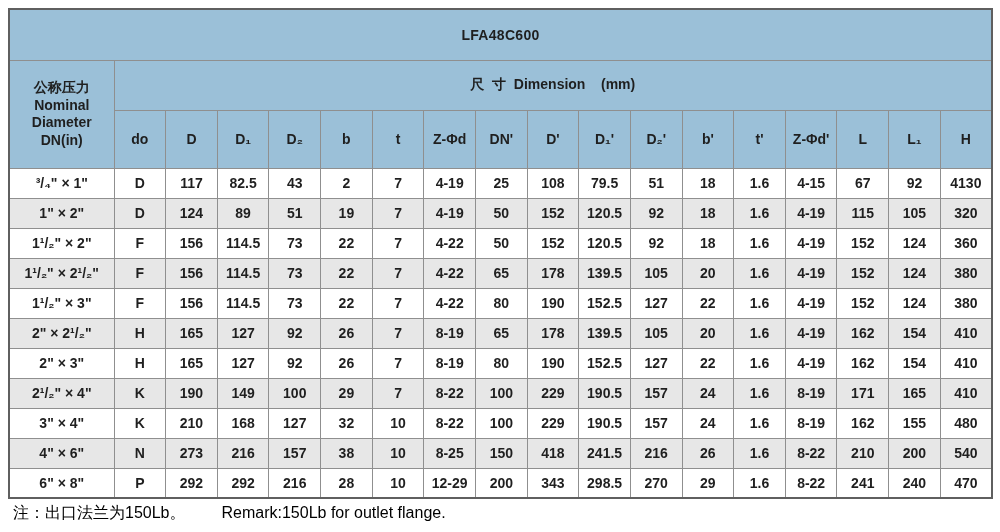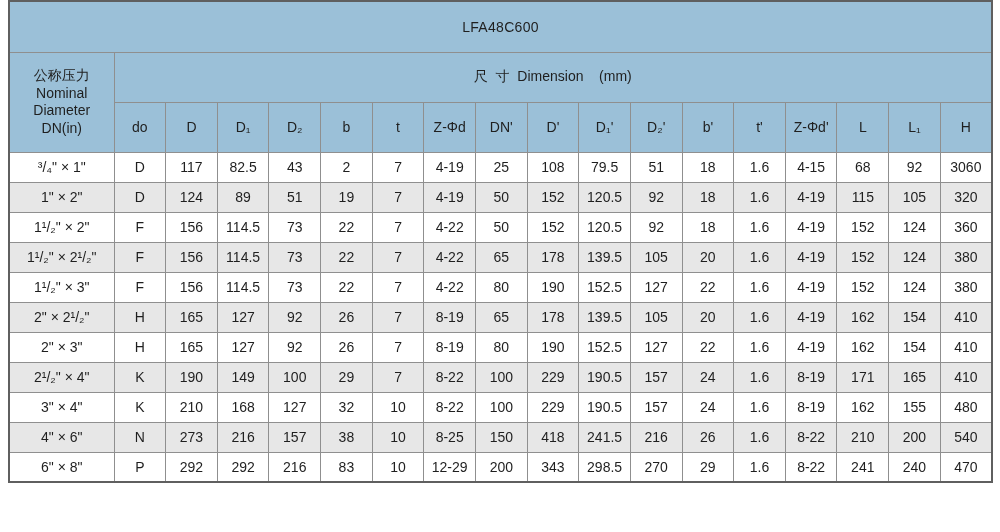--- a/index.html
+++ b/index.html
@@ -18,25 +18,26 @@
   .page{
     position:relative;
     width:1000px;
     height:532px;
     background:#ffffff;
     overflow:hidden;
   }
   table.spec-table{
     position:absolute;
     left:8px;
-    top:0;
+    top:8px;
     width:985px;
     border-collapse:collapse;
     table-layout:fixed;
     color:var(--text);
+    font-weight:bold;
   }
   table.spec-table td{
     border:1px solid var(--border);
     text-align:center;
     vertical-align:middle;
     padding:0;
     font-size:14px;
     overflow:hidden;
   }
   table.spec-table{border:2px solid var(--outer);}
@@ -51,21 +52,21 @@
   tr.dim-row{height:50px;}
   td.dim-cell{
     font-size:15px;
     white-space:pre;
   }
   td.corner-cell{
     font-size:14px;
     line-height:1.25;
     white-space:pre-line;
   }
-  tr.colhead-row{height:50px;}
+  tr.colhead-row{height:58px;}
   tbody#data-rows tr{height:30px;background:#ffffff;}
   tbody#data-rows tr.alt td{background:var(--alt);}
   td.size-cell{font-size:13.5px;}
   .remark{
     position:absolute;
     left:13px;
     top:503px;
     font-size:16px;
     color:#000000;
     white-space:nowrap;
@@ -139,23 +140,23 @@
           <td>2</td>
           <td>7</td>
           <td>4-19</td>
           <td>25</td>
           <td>108</td>
           <td>79.5</td>
           <td>51</td>
           <td>18</td>
           <td>1.6</td>
           <td>4-15</td>
-          <td>68</td>
-          <td>92</td>
-          <td>3060</td>
+          <td>67</td>
+          <td>92</td>
+          <td>4130</td>
         </tr>
         <tr class="alt">
           <td class="size-cell">1" × 2"</td>
           <td>D</td>
           <td>124</td>
           <td>89</td>
           <td>51</td>
           <td>19</td>
           <td>7</td>
           <td>4-19</td>
@@ -329,31 +330,34 @@
           <td>210</td>
           <td>200</td>
           <td>540</td>
         </tr>
         <tr>
           <td class="size-cell">6" × 8"</td>
           <td>P</td>
           <td>292</td>
           <td>292</td>
           <td>216</td>
-          <td>83</td>
+          <td>28</td>
           <td>10</td>
           <td>12-29</td>
           <td>200</td>
           <td>343</td>
           <td>298.5</td>
           <td>270</td>
           <td>29</td>
           <td>1.6</td>
           <td>8-22</td>
           <td>241</td>
           <td>240</td>
           <td>470</td>
         </tr>
       </tbody>
   </table>
 
+  <div class="remark">
+    <span>注：出口法兰为150Lb。</span><span class="remark-en">Remark:150Lb for outlet flange.</span>
+  </div>
 
 </div>
 
 </body></html>

